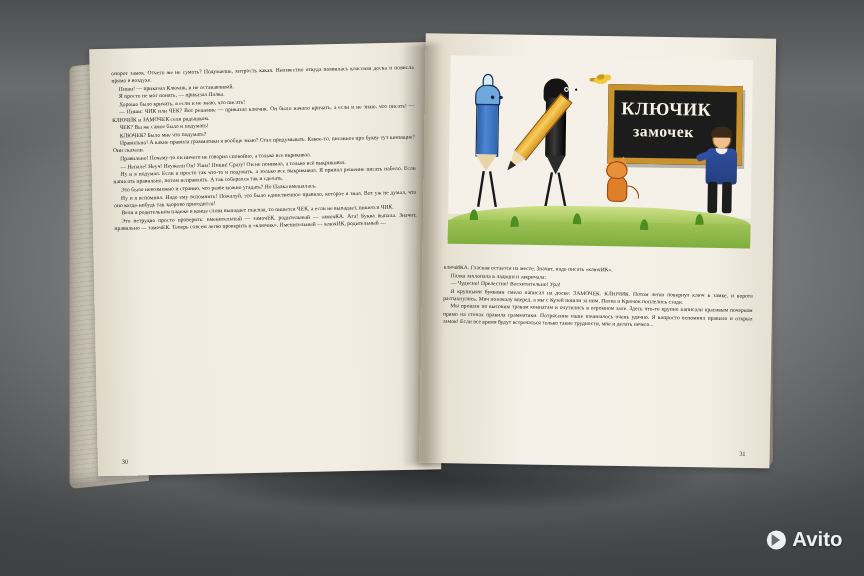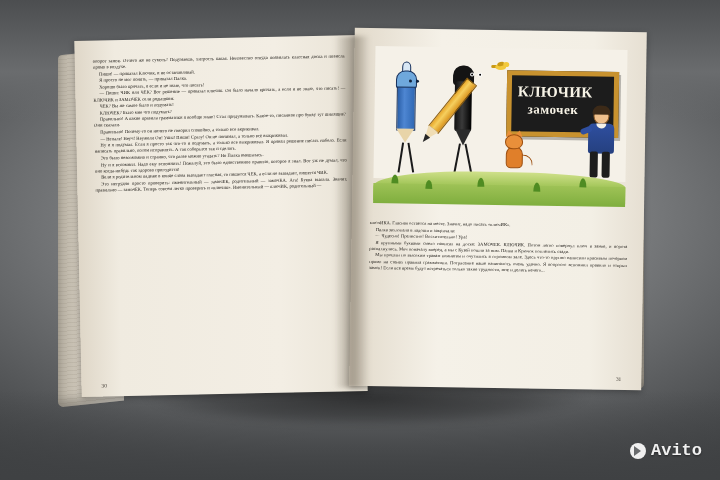--- a/index.html
+++ b/index.html
@@ -408,21 +408,21 @@
 
   
   .wm {
     position: absolute;
     right: 18px;
     bottom: 20px;
     display: flex;
     align-items: center;
     gap: 5px;
     color: #ffffff;
-    font-family: Liberation Mono, monospace;
+    font-family: Liberation Sans, sans-serif;
     font-size: 17px;
     font-weight: bold;
     opacity: 0.92;
     text-shadow: 0 1px 2px rgba(0,0,0,0.5);
   }
   .wm-dot {
     width: 16px; height: 16px;
     border-radius: 50%;
     background: #ffffff;
     position: relative;

